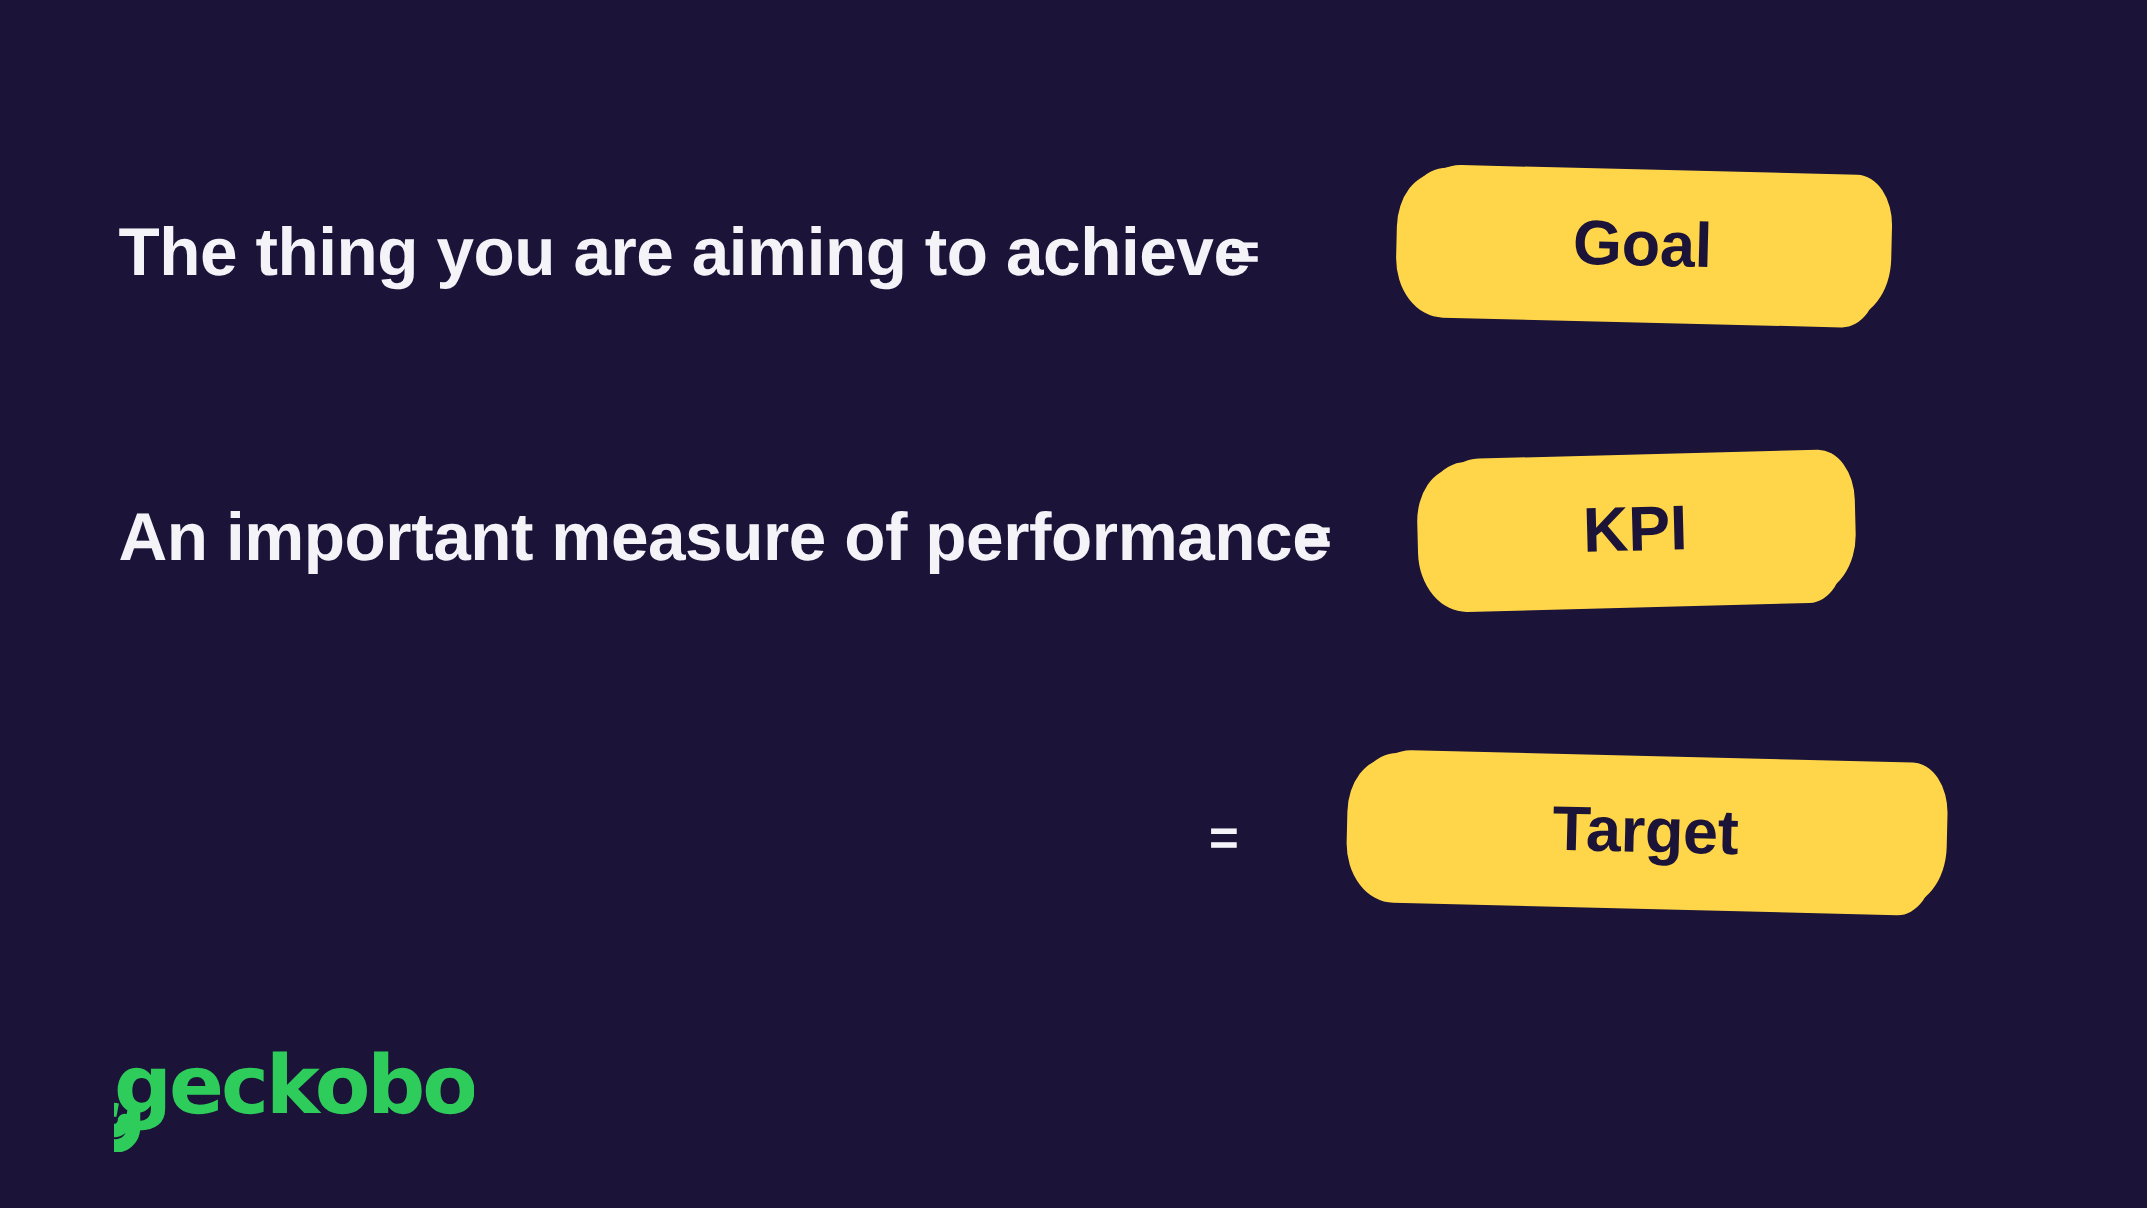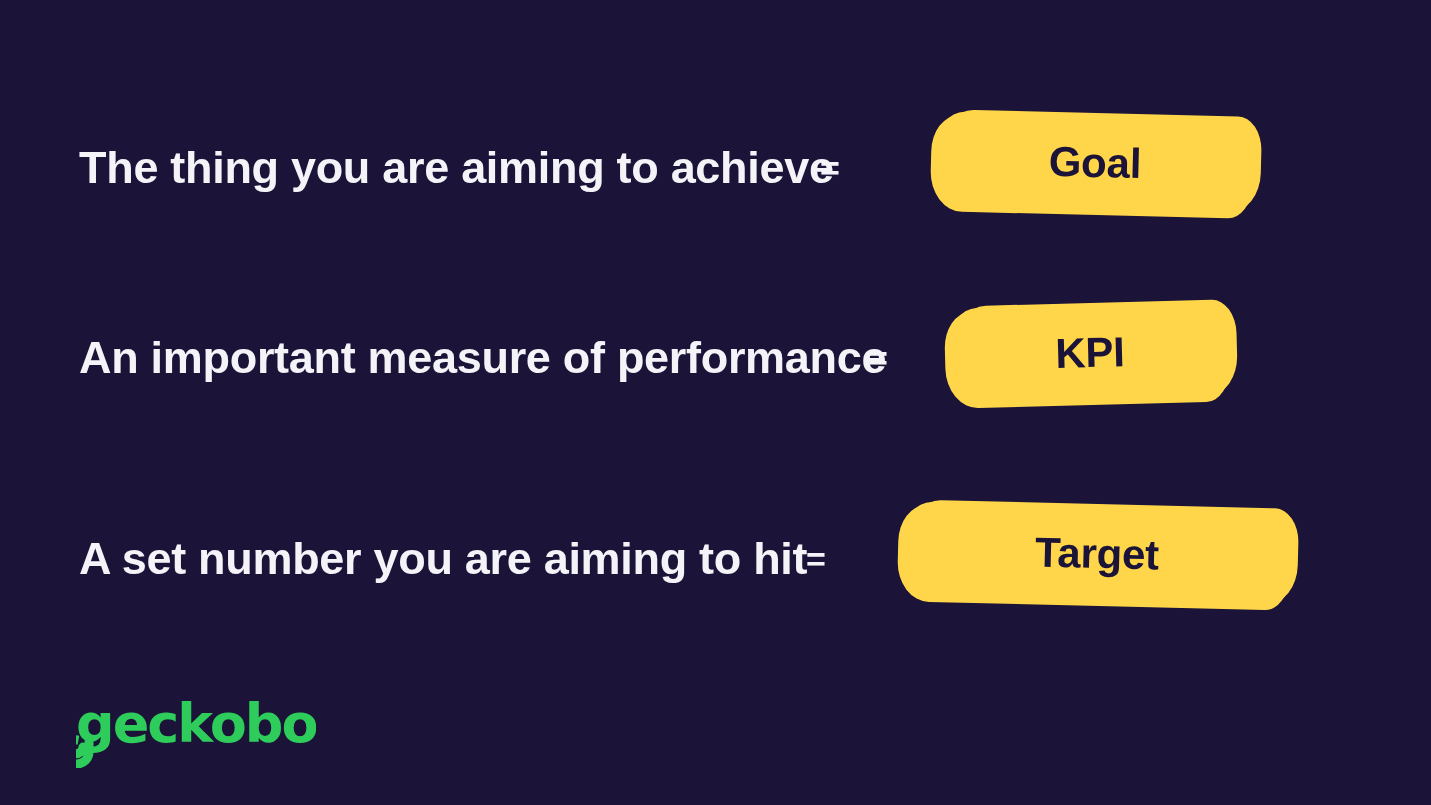--- a/index.html
+++ b/index.html
@@ -152,21 +152,20 @@
     <div class="equals">=</div>
     <div class="marker" id="marker-kpi">
       <div class="blob b2"></div>
       <div class="blob b3"></div>
       <div class="blob b1"></div>
       <div class="cap">KPI</div>
     </div>
   </div>
 
   <div class="row" id="row-2">
-    <div class="phrase">A set number you are aiming to hit</div>
     <div class="equals">=</div>
     <div class="marker" id="marker-target">
       <div class="blob b2"></div>
       <div class="blob b3"></div>
       <div class="blob b1"></div>
       <div class="cap">Target</div>
     </div>
   </div>
 
   <div id="logo">

